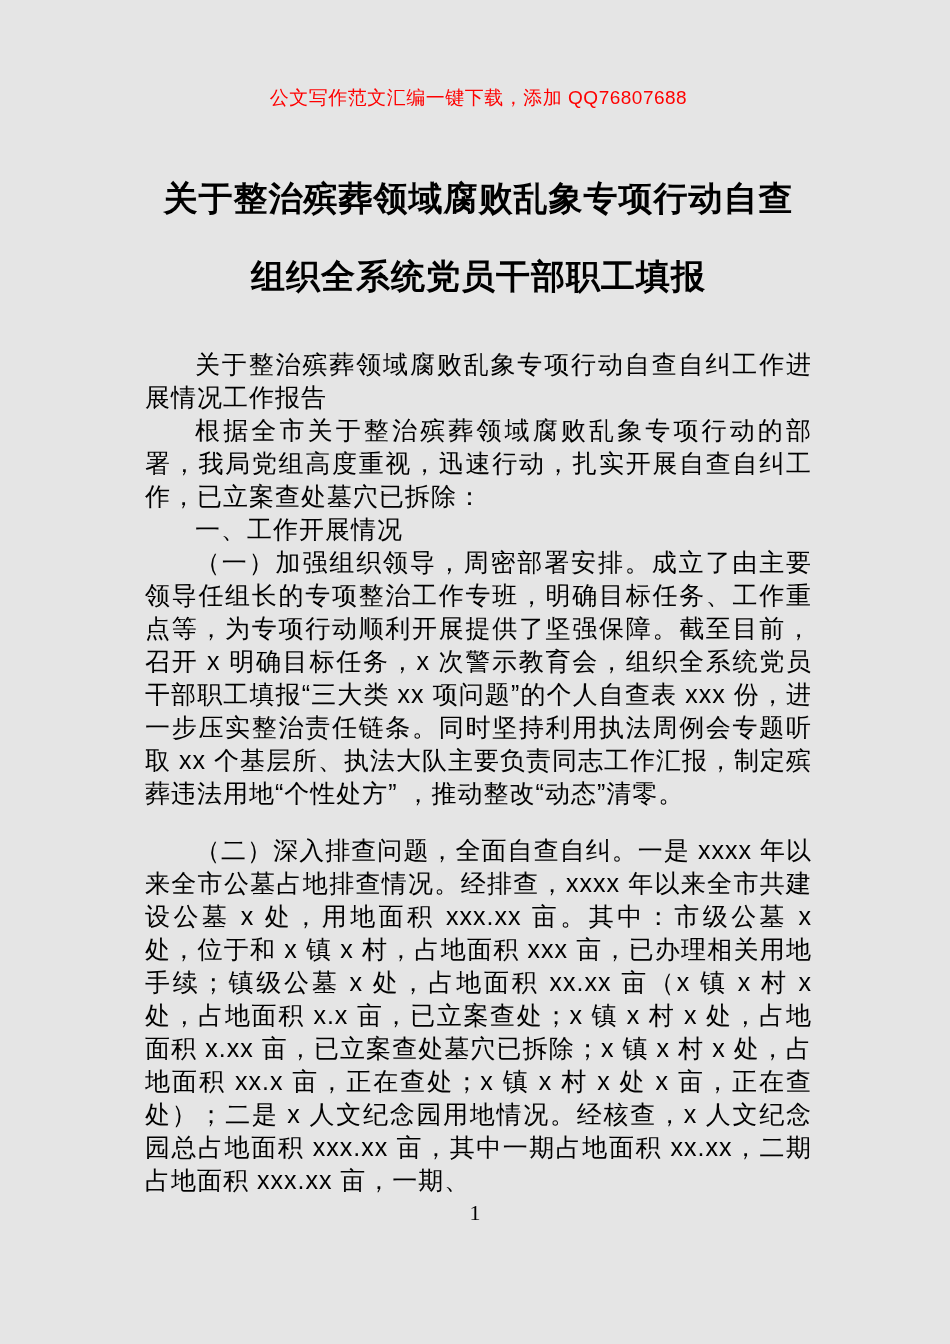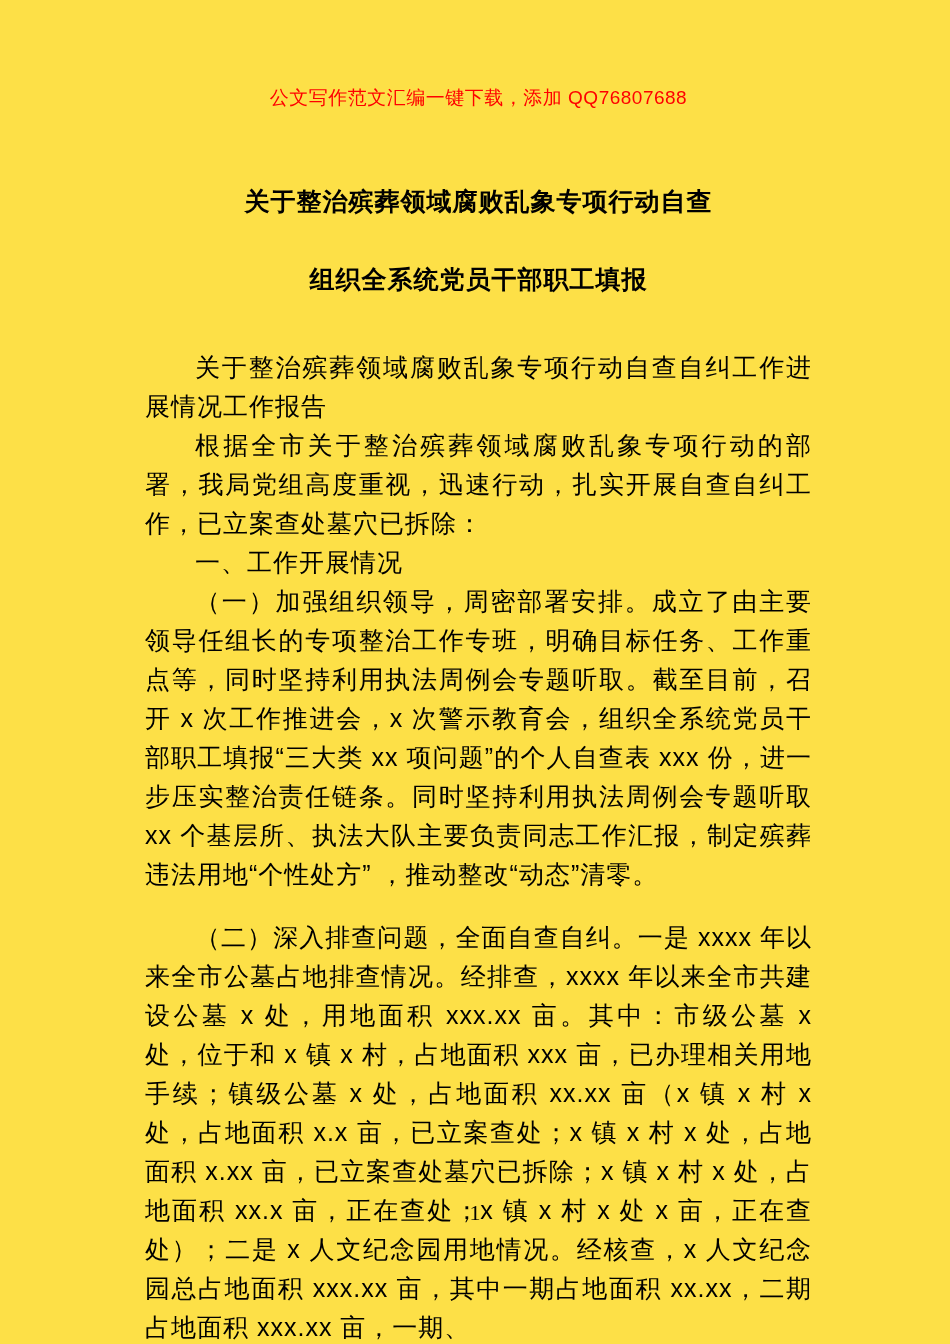--- a/index.html
+++ b/index.html
@@ -5,53 +5,54 @@
   html, body {
     margin: 0;
     padding: 0;
     background: #ffffff;
   }
   .page {
     position: relative;
     width: 950px;
     height: 1344px;
     margin: 0 auto;
-    background: #fde047;
+    background: #e5e5e5;
     box-sizing: border-box;
     padding: 86px 138px 0 145px;
     font-family: "Liberation Sans", "DejaVu Sans", sans-serif;
     color: #000000;
     overflow: hidden;
   }
   .promo {
     color: #fe0000;
     font-size: 19px;
     line-height: 24px;
     text-align: center;
     letter-spacing: 0.5px;
     margin: 0 0 0 0;
   }
   .title {
     margin: 52px 0 0 0;
-    font-size: 25px;
+    font-size: 34px;
     font-weight: bold;
     line-height: 78px;
     text-align: center;
     letter-spacing: 1px;
+    font-family: Liberation Mono, monospace;
   }
   .title .title-line {
     display: block;
   }
   .doc-body {
     margin-top: 30px;
   }
   .doc-body p {
     margin: 0;
     font-size: 25px;
-    line-height: 39px;
+    line-height: 33px;
     letter-spacing: 1px;
     text-align: justify;
     text-indent: 2em;
     word-break: break-all;
   }
   .doc-body p.gap-before {
     margin-top: 24px;
   }
   .page-footer {
     position: absolute;
@@ -73,19 +74,19 @@
 
   <h1 class="title">
     <span class="title-line">关于整治殡葬领域腐败乱象专项行动自查</span>
     <span class="title-line">组织全系统党员干部职工填报</span>
   </h1>
 
   <div class="doc-body">
     <p>关于整治殡葬领域腐败乱象专项行动自查自纠工作进展情况工作报告</p>
     <p>根据全市关于整治殡葬领域腐败乱象专项行动的部署，我局党组高度重视，迅速行动，扎实开展自查自纠工作，已立案查处墓穴已拆除：</p>
     <p>一、工作开展情况</p>
-    <p>（一）加强组织领导，周密部署安排。成立了由主要领导任组长的专项整治工作专班，明确目标任务、工作重点等，同时坚持利用执法周例会专题听取。截至目前，召开 x 次工作推进会，x 次警示教育会，组织全系统党员干部职工填报“三大类 xx 项问题”的个人自查表 xxx 份，进一步压实整治责任链条。同时坚持利用执法周例会专题听取 xx 个基层所、执法大队主要负责同志工作汇报，制定殡葬违法用地“个性处方” ，推动整改“动态”清零。</p>
+    <p>（一）加强组织领导，周密部署安排。成立了由主要领导任组长的专项整治工作专班，明确目标任务、工作重点等，为专项行动顺利开展提供了坚强保障。截至目前，召开 x 明确目标任务，x 次警示教育会，组织全系统党员干部职工填报“三大类 xx 项问题”的个人自查表 xxx 份，进一步压实整治责任链条。同时坚持利用执法周例会专题听取 xx 个基层所、执法大队主要负责同志工作汇报，制定殡葬违法用地“个性处方” ，推动整改“动态”清零。</p>
     <p class="gap-before">（二）深入排查问题，全面自查自纠。一是 xxxx 年以来全市公墓占地排查情况。经排查，xxxx 年以来全市共建设公墓 x 处，用地面积 xxx.xx 亩。其中：市级公墓 x 处，位于和 x 镇 x 村，占地面积 xxx 亩，已办理相关用地手续；镇级公墓 x 处，占地面积 xx.xx 亩（x 镇 x 村 x 处，占地面积 x.x 亩，已立案查处；x 镇 x 村 x 处，占地面积 x.xx 亩，已立案查处墓穴已拆除；x 镇 x 村 x 处，占地面积 xx.x 亩，正在查处；x 镇 x 村 x 处 x 亩，正在查处）；二是 x 人文纪念园用地情况。经核查，x 人文纪念园总占地面积 xxx.xx 亩，其中一期占地面积 xx.xx，二期占地面积 xxx.xx 亩，一期、</p>
   </div>
 
   <div class="page-footer">1</div>
 
 </div>
 
 </body></html>

